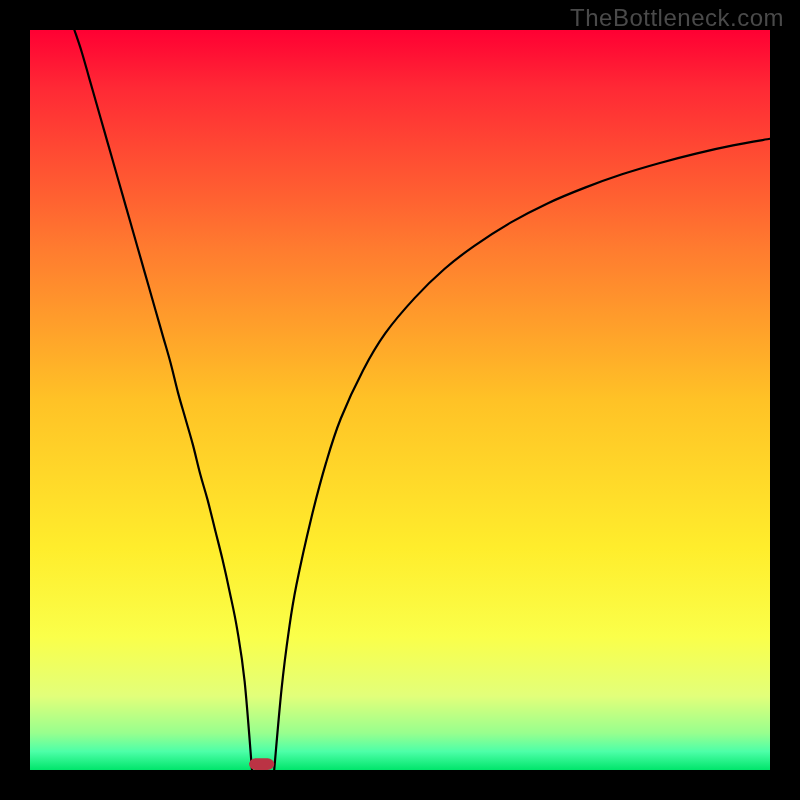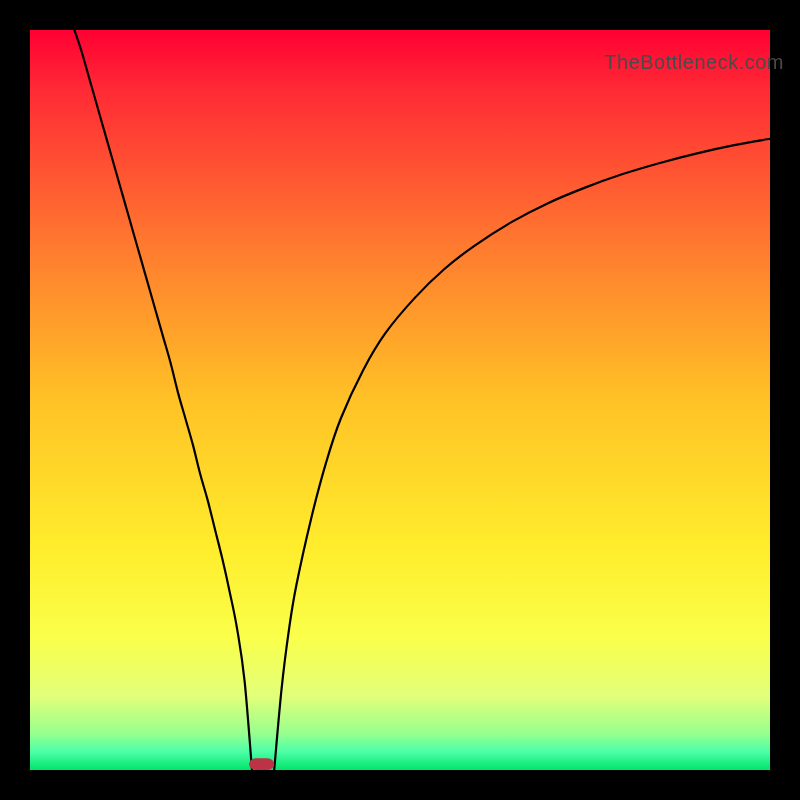--- a/index.html
+++ b/index.html
@@ -14,26 +14,25 @@
     position: relative;
     width: 800px;
     height: 800px;
     background: #000;
   }
   .watermark {
     position: absolute;
     top: 4px;
     right: 16px;
     font-family: Arial, Helvetica, sans-serif;
-    font-size: 20px;
+    font-size: 24px;
     font-weight: 500;
     color: #4a4a4a;
     letter-spacing: 0.5px;
     z-index: 10;
-    margin-top: 47px;
   }
   svg.plot {
     position: absolute;
     top: 0;
     left: 0;
     width: 800px;
     height: 800px;
   }
 </style>
 </head>

